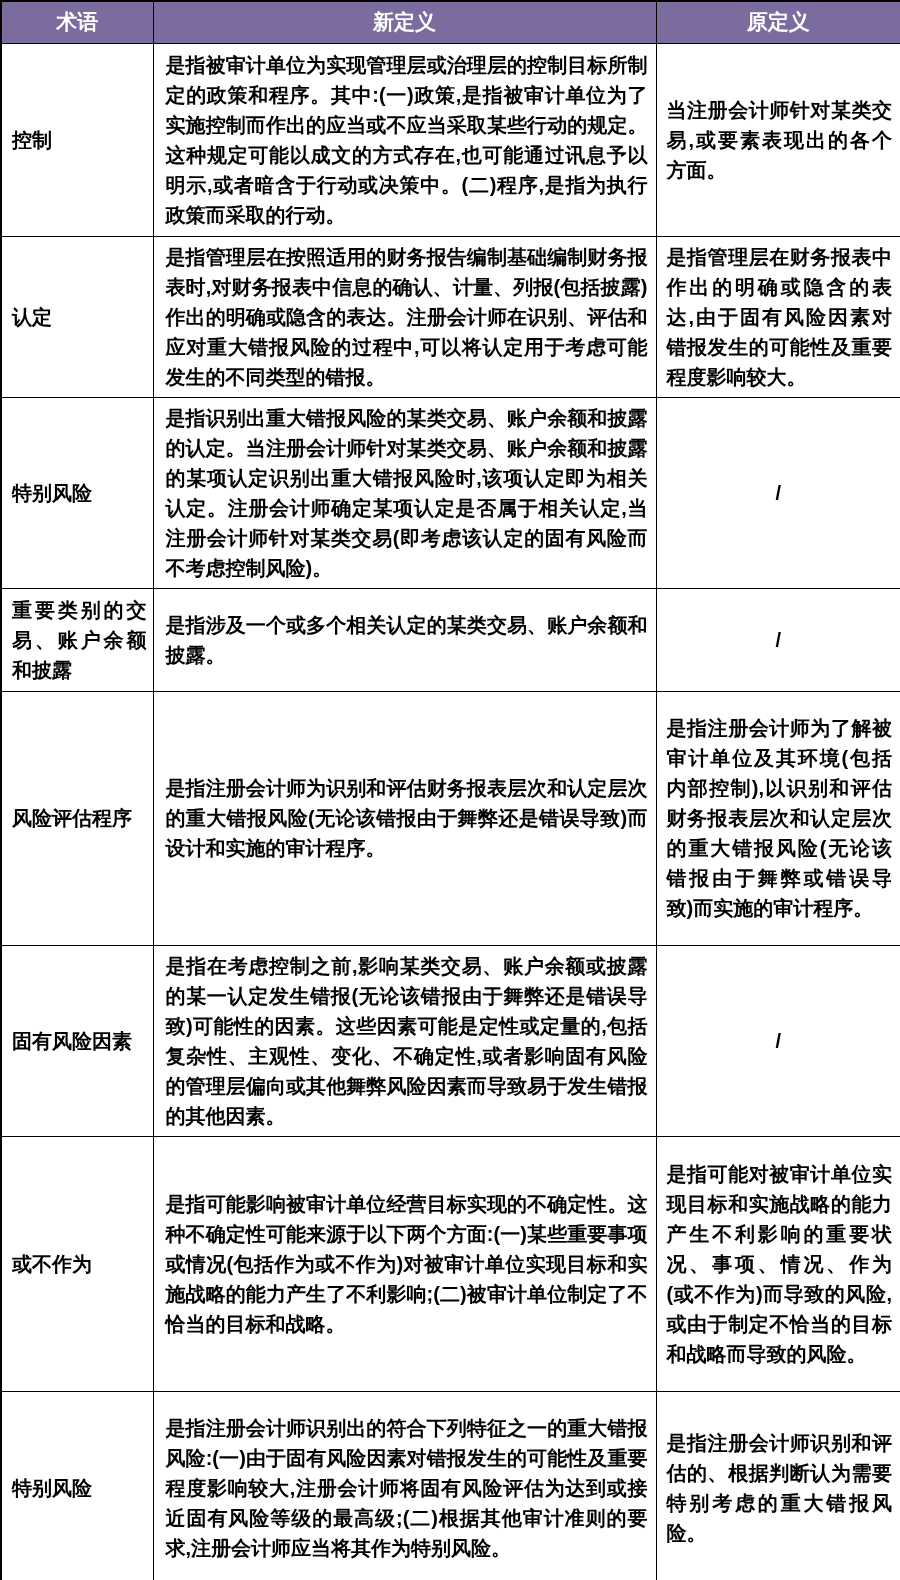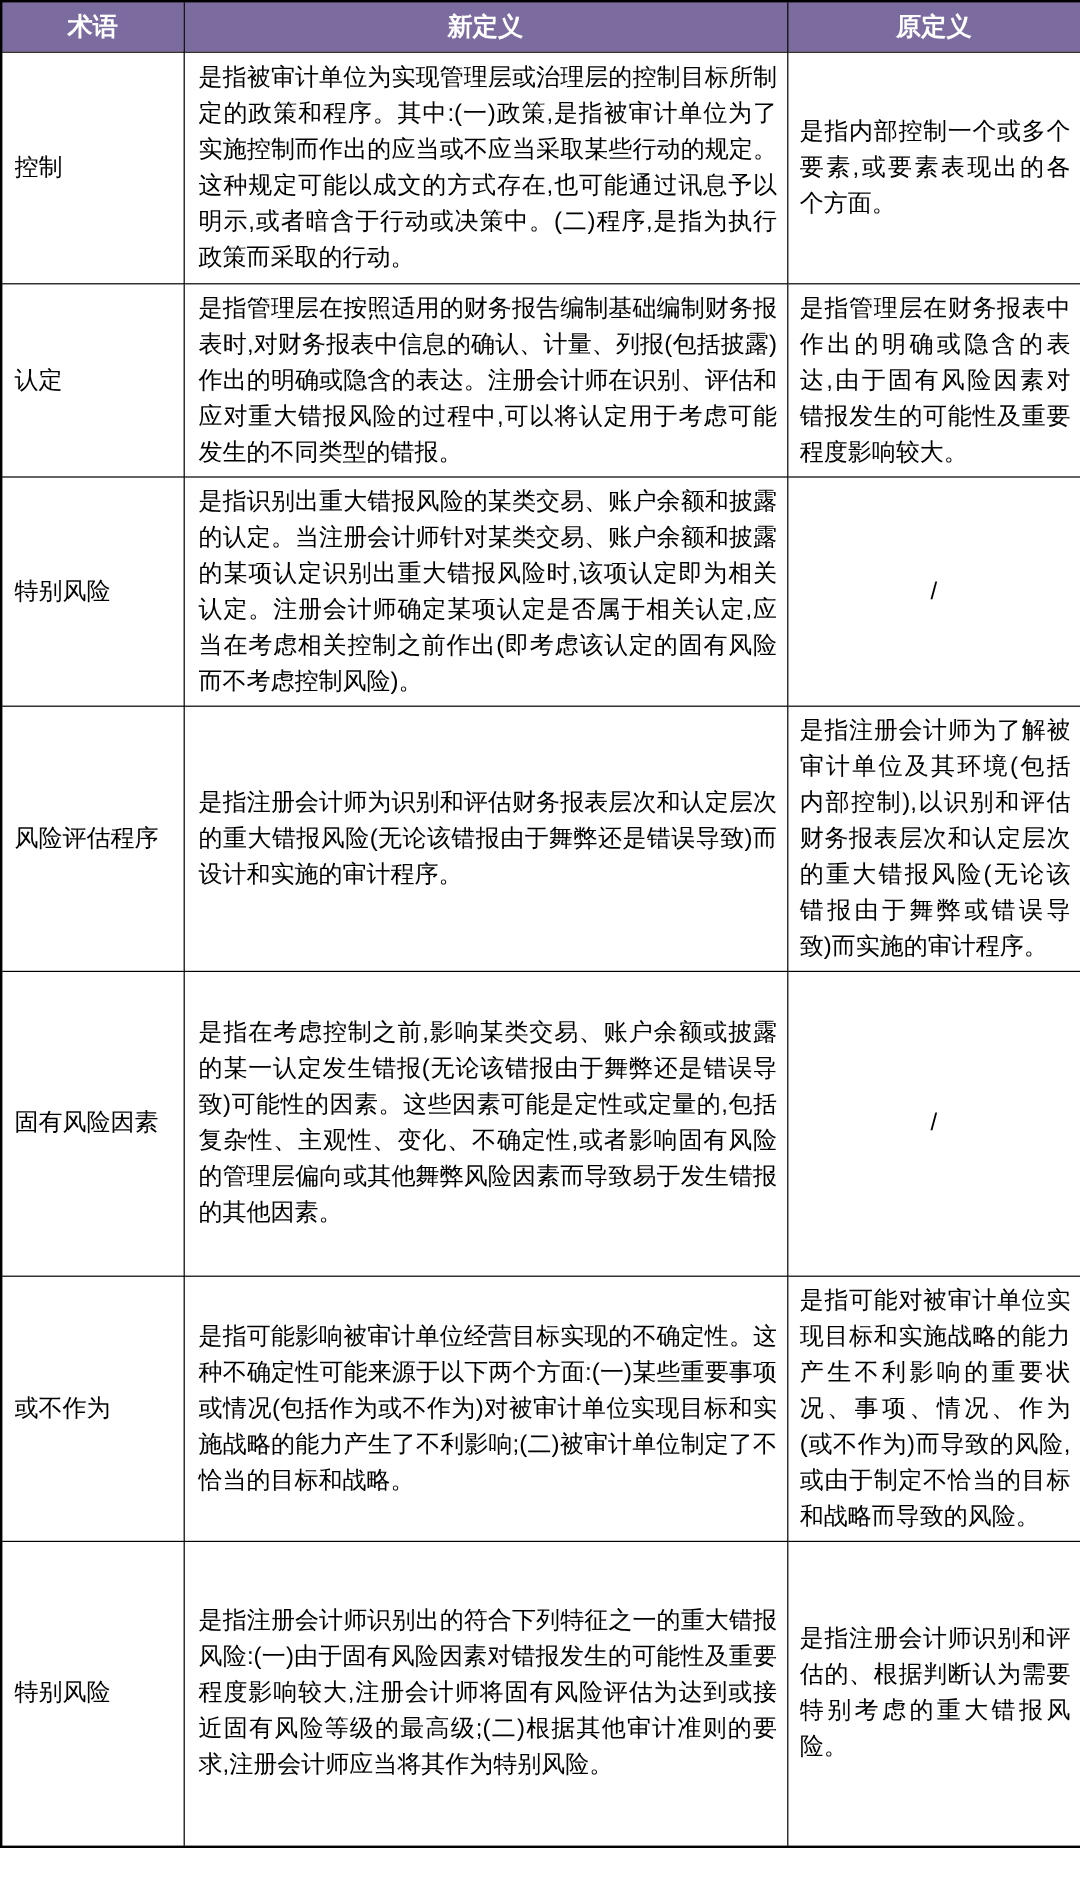--- a/index.html
+++ b/index.html
@@ -35,21 +35,21 @@
   th {
     background: #7C6B9E;
     color: #ffffff;
     font-size: 21px;
     font-weight: bold;
     text-align: center;
     padding: 2px 4px;
   }
   td {
     font-size: 20px;
-    font-weight: normal;
+    font-weight: bold;
     line-height: 30px;
     padding: 5px 8px 5px 12px;
   }
   td.term {
     text-align: justify;
     padding: 5px 6px 5px 10px;
   }
   td.newdef {
     text-align: justify;
   }
@@ -85,30 +85,35 @@
       <tr>
         <th>术语</th>
         <th>新定义</th>
         <th>原定义</th>
       </tr>
     </thead>
     <tbody id="table-body">
         <tr>
           <td class="term">控制</td>
           <td class="newdef">是指被审计单位为实现管理层或治理层的控制目标所制定的政策和程序。其中:(一)政策,是指被审计单位为了实施控制而作出的应当或不应当采取某些行动的规定。这种规定可能以成文的方式存在,也可能通过讯息予以明示,或者暗含于行动或决策中。(二)程序,是指为执行政策而采取的行动。</td>
-          <td class="origdef">是指内部控制一个或多个要素,或要素表现出的各个方面。</td>
+          <td class="origdef">当注册会计师针对某类交易,或要素表现出的各个方面。</td>
         </tr>
         <tr>
           <td class="term">认定</td>
           <td class="newdef">是指管理层在按照适用的财务报告编制基础编制财务报表时,对财务报表中信息的确认、计量、列报(包括披露) 作出的明确或隐含的表达。注册会计师在识别、评估和应对重大错报风险的过程中,可以将认定用于考虑可能发生的不同类型的错报。</td>
           <td class="origdef">是指管理层在财务报表中作出的明确或隐含的表达,由于固有风险因素对错报发生的可能性及重要程度影响较大。</td>
         </tr>
         <tr>
           <td class="term">特别风险</td>
-          <td class="newdef">是指识别出重大错报风险的某类交易、账户余额和披露的认定。当注册会计师针对某类交易、账户余额和披露的某项认定识别出重大错报风险时,该项认定即为相关认定。注册会计师确定某项认定是否属于相关认定,应当在考虑相关控制之前作出(即考虑该认定的固有风险而不考虑控制风险)。</td>
+          <td class="newdef">是指识别出重大错报风险的某类交易、账户余额和披露的认定。当注册会计师针对某类交易、账户余额和披露的某项认定识别出重大错报风险时,该项认定即为相关认定。注册会计师确定某项认定是否属于相关认定,当注册会计师针对某类交易(即考虑该认定的固有风险而不考虑控制风险)。</td>
+          <td class="origdef slash">/</td>
+        </tr>
+        <tr>
+          <td class="term">重要类别的交易、账户余额和披露</td>
+          <td class="newdef">是指涉及一个或多个相关认定的某类交易、账户余额和披露。</td>
           <td class="origdef slash">/</td>
         </tr>
         <tr>
           <td class="term">风险评估程序</td>
           <td class="newdef">是指注册会计师为识别和评估财务报表层次和认定层次的重大错报风险(无论该错报由于舞弊还是错误导致)而设计和实施的审计程序。</td>
           <td class="origdef">是指注册会计师为了解被审计单位及其环境(包括内部控制),以识别和评估财务报表层次和认定层次的重大错报风险(无论该错报由于舞弊或错误导致)而实施的审计程序。</td>
         </tr>
         <tr>
           <td class="term">固有风险因素</td>
           <td class="newdef">是指在考虑控制之前,影响某类交易、账户余额或披露的某一认定发生错报(无论该错报由于舞弊还是错误导致)可能性的因素。这些因素可能是定性或定量的,包括复杂性、主观性、变化、不确定性,或者影响固有风险的管理层偏向或其他舞弊风险因素而导致易于发生错报的其他因素。</td>

